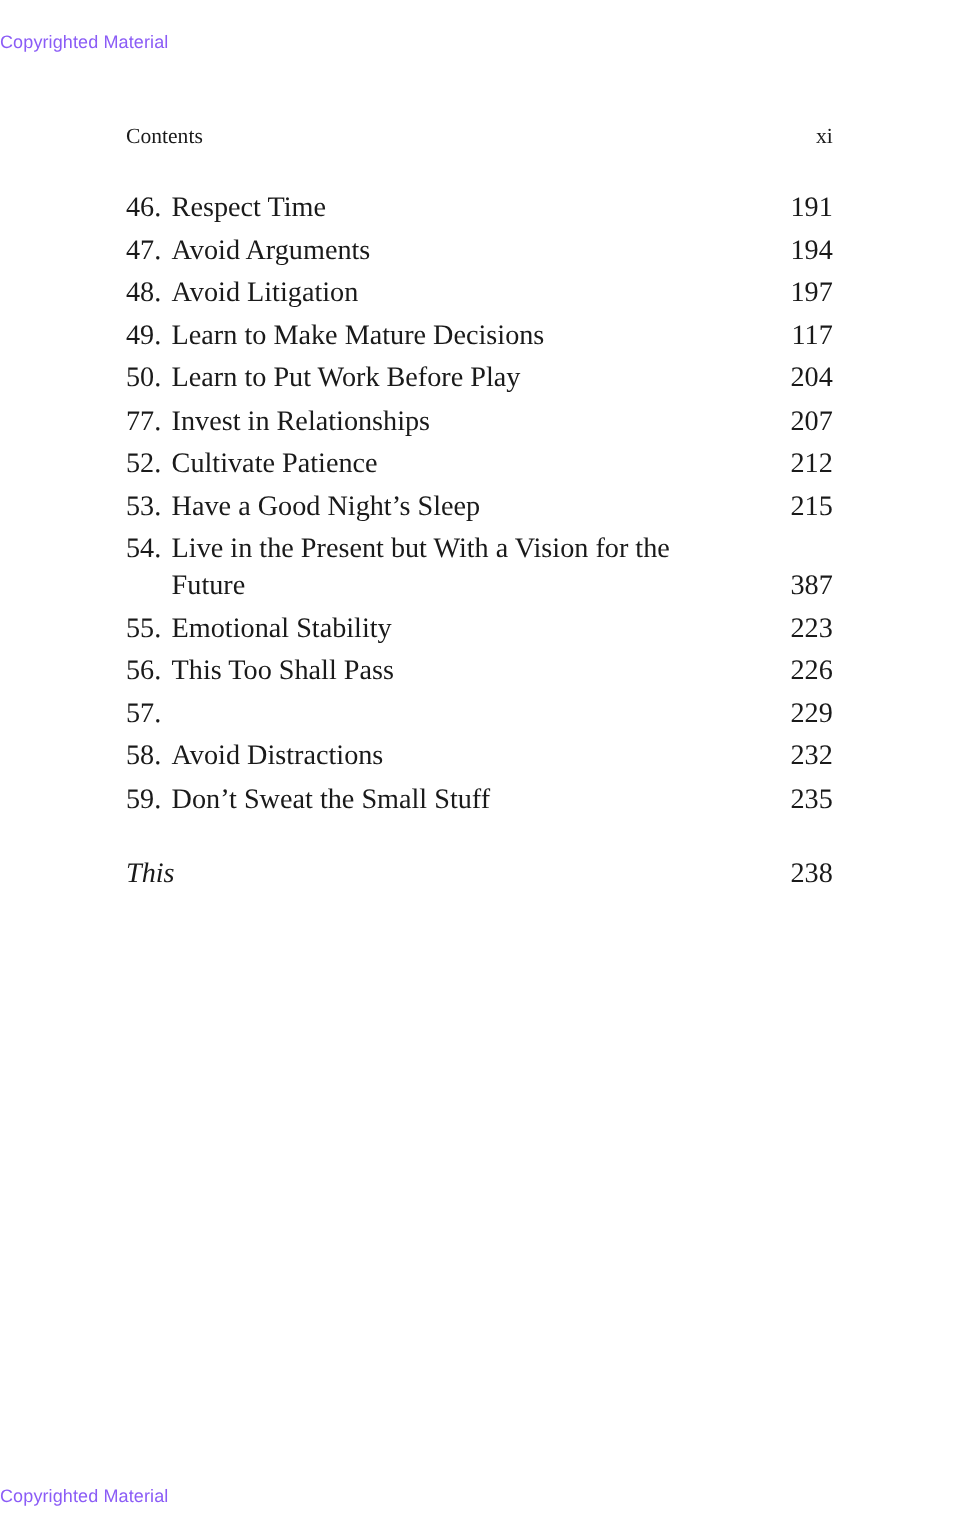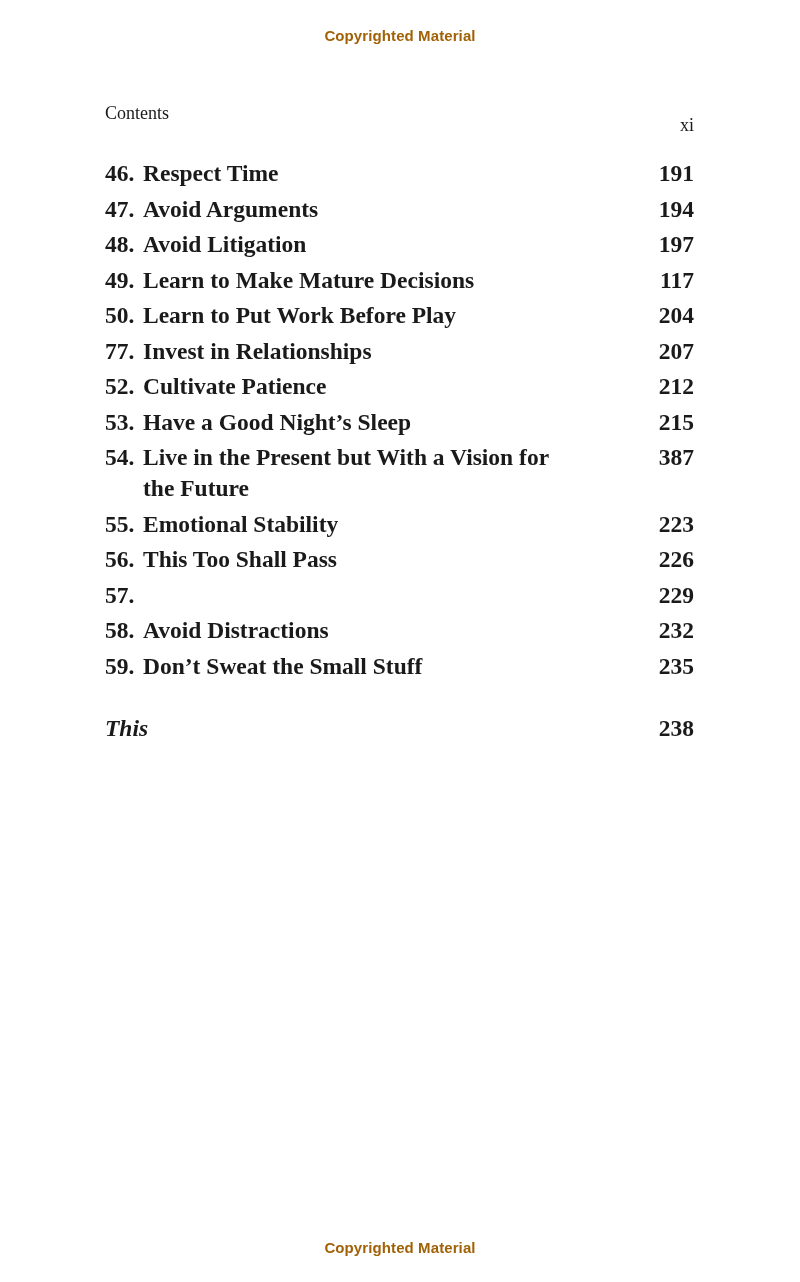--- a/index.html
+++ b/index.html
@@ -12,25 +12,24 @@
       height: 1282px;
       position: relative;
       overflow: hidden;
       color: #1a1a1a;
       font-family: "Liberation Serif", "DejaVu Serif", serif;
     }
     .watermark {
       position: absolute;
       left: 0;
       width: 800px;
-      text-align: center;
       font-family: "Liberation Sans", "DejaVu Sans", sans-serif;
-      font-weight: bold;
+      font-weight: normal;
       font-size: 15px;
-      color: #a16207;
+      color: #8b5cf6;
       letter-spacing: 0.1px;
     }
     .watermark.top { top: 27px; }
     .watermark.bottom { top: 1239px; }
 
     .running-head {
       position: absolute;
       top: 103px;
       left: 105px;
       width: 589px;
@@ -39,36 +38,35 @@
     }
     .running-head .title {
       position: absolute;
       left: 0;
       width: 589px;
       text-align: left;
     }
     .running-head .folio {
       position: absolute;
       right: 0;
-      top: 12px;
+      top: 0;
       font-family: Liberation Serif, serif;
     }
 
     .toc {
       position: absolute;
       top: 156px;
       left: 105px;
       width: 589px;
       font-size: 23.5px;
     }
     .toc-row {
       display: flex;
-      align-items: flex-start;
+      align-items: flex-end;
       line-height: 35.5px;
-      font-weight: bold;
     }
     .toc-num {
       width: 38px;
       flex: 0 0 38px;
       align-self: flex-start;
     }
     .toc-title {
       flex: 1 1 auto;
       max-width: 440px;
       line-height: 31px;

